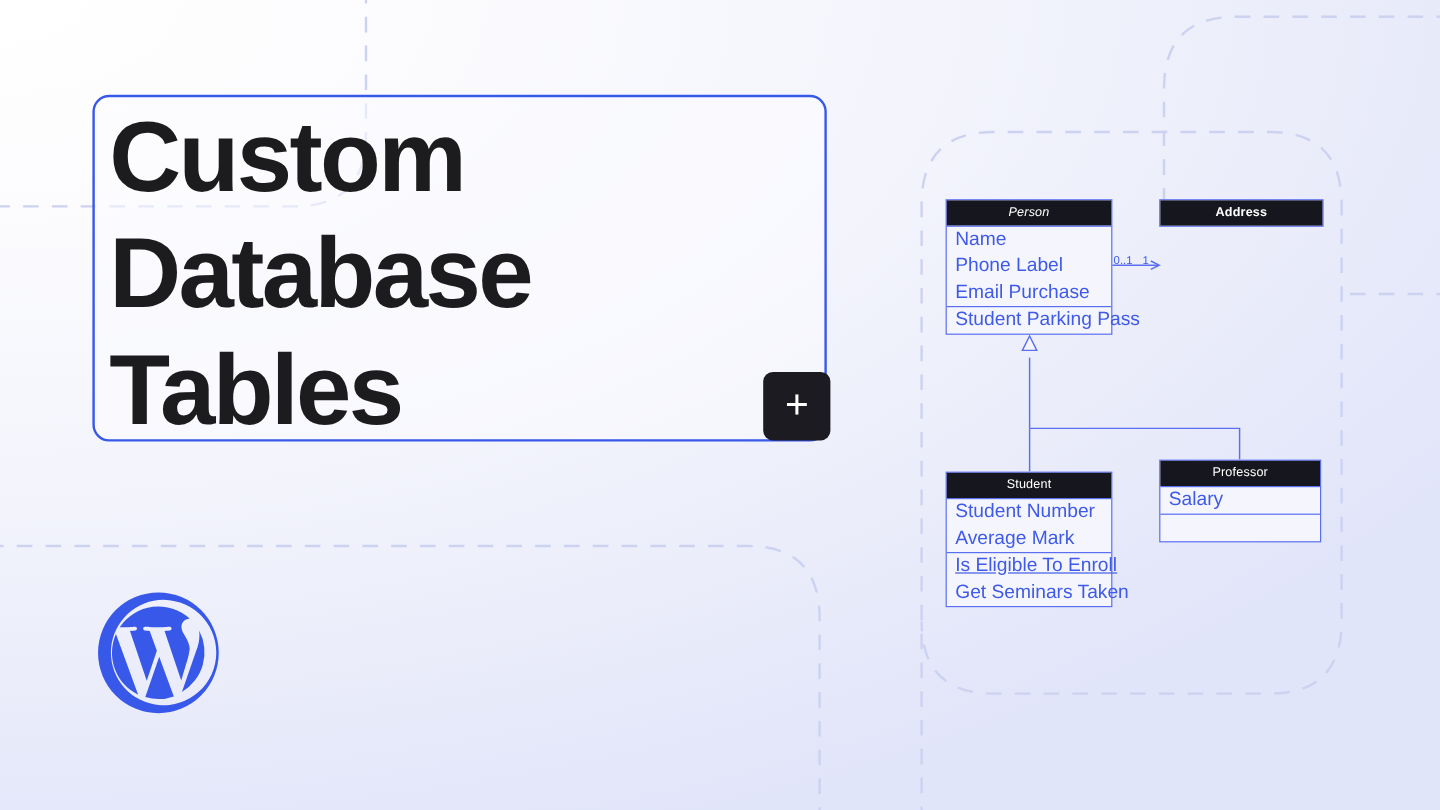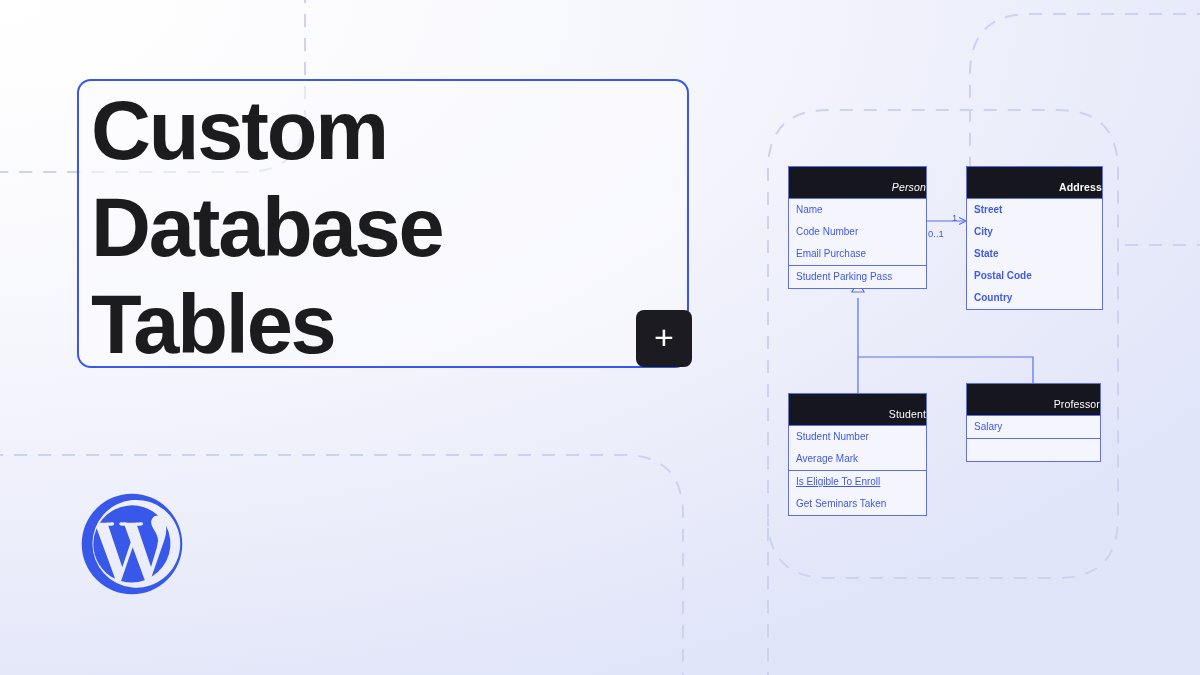--- a/index.html
+++ b/index.html
@@ -42,28 +42,28 @@
     color:#ffffff; font-size:34px; line-height:34px; font-weight:400;
     transform:translateY(-2px);
   }
   
   #wp-logo { position:absolute; left:80px; top:492px; width:104px; height:104px; }
   
   #uml { position:absolute; left:740px; top:90px; width:420px; height:520px; }
   .uml-box { position:absolute; border:1px solid #5a6ef0; background:#f5f6fd; }
   .uml-head {
     background:#16161e; color:#ffffff;
-    font-size:10.5px; text-align:right;
-    padding:14px 0 5px; letter-spacing:0.15px;
+    font-size:10.5px; text-align:center;
+    padding:4px 0 5px; letter-spacing:0.15px;
   }
   .uml-head.abstract { font-style:italic; }
   .uml-sec { border-top:1px solid #5a6ef0; }
   .uml-sec:first-of-type { border-top:none; }
   .uml-row {
-    color:#3f5ae8; font-size:10px;
+    color:#3f5ae8; font-size:16px;
     padding:4px 0 5px 7px; line-height:13px; white-space:nowrap;
   }
   .uml-row.static { text-decoration:underline; }
   .uml-row.empty { color:transparent; }
   .mult { position:absolute; color:#3f5ae8; font-size:9.5px; }
 </style>
 </head>
 <body>
 
 <div id="stage">
@@ -104,44 +104,37 @@
         <path d="M186,131 L225,131"></path>
         <path d="M219,127.5 L226,131 L219,134.5"></path>
 
         <path d="M118,208 L118,267"></path>
         <path d="M118,267 L293,267 L293,293"></path>
         <path d="M118,267 L118,303"></path>
       </g>
       <path d="M118,190 L112,202 L124,202 Z" fill="#f5f6fd" stroke="#5a6ef0" stroke-width="1.2"></path>
     </svg>
 
-    <span class="mult" style="left:188px; top:138px;">0..1</span>
+    <span class="mult" style="left:188px; top:122px;">0..1</span>
     <span class="mult" style="left:212px; top:122px;">1</span>
 
     <div class="uml-box" style="left:48px; top:76px; width:139px;">
       <div class="uml-head abstract">Person</div>
       <div class="uml-sec">
         <div class="uml-row">Name</div>
-        <div class="uml-row">Code Number</div>
+        <div class="uml-row">Phone Label</div>
         <div class="uml-row">Email Purchase</div>
       </div>
       <div class="uml-sec">
         <div class="uml-row">Student Parking Pass</div>
       </div>
     </div>
 
     <div class="uml-box" style="left:226px; top:76px; width:137px;font-weight:bold;">
       <div class="uml-head">Address</div>
-      <div class="uml-sec">
-        <div class="uml-row">Street</div>
-        <div class="uml-row">City</div>
-        <div class="uml-row">State</div>
-        <div class="uml-row">Postal Code</div>
-        <div class="uml-row">Country</div>
-      </div>
     </div>
 
     <div class="uml-box" style="left:226px; top:293px; width:135px;">
       <div class="uml-head">Professor</div>
       <div class="uml-sec">
         <div class="uml-row">Salary</div>
       </div>
       <div class="uml-sec">
         <div class="uml-row empty">&nbsp;</div>
       </div>

